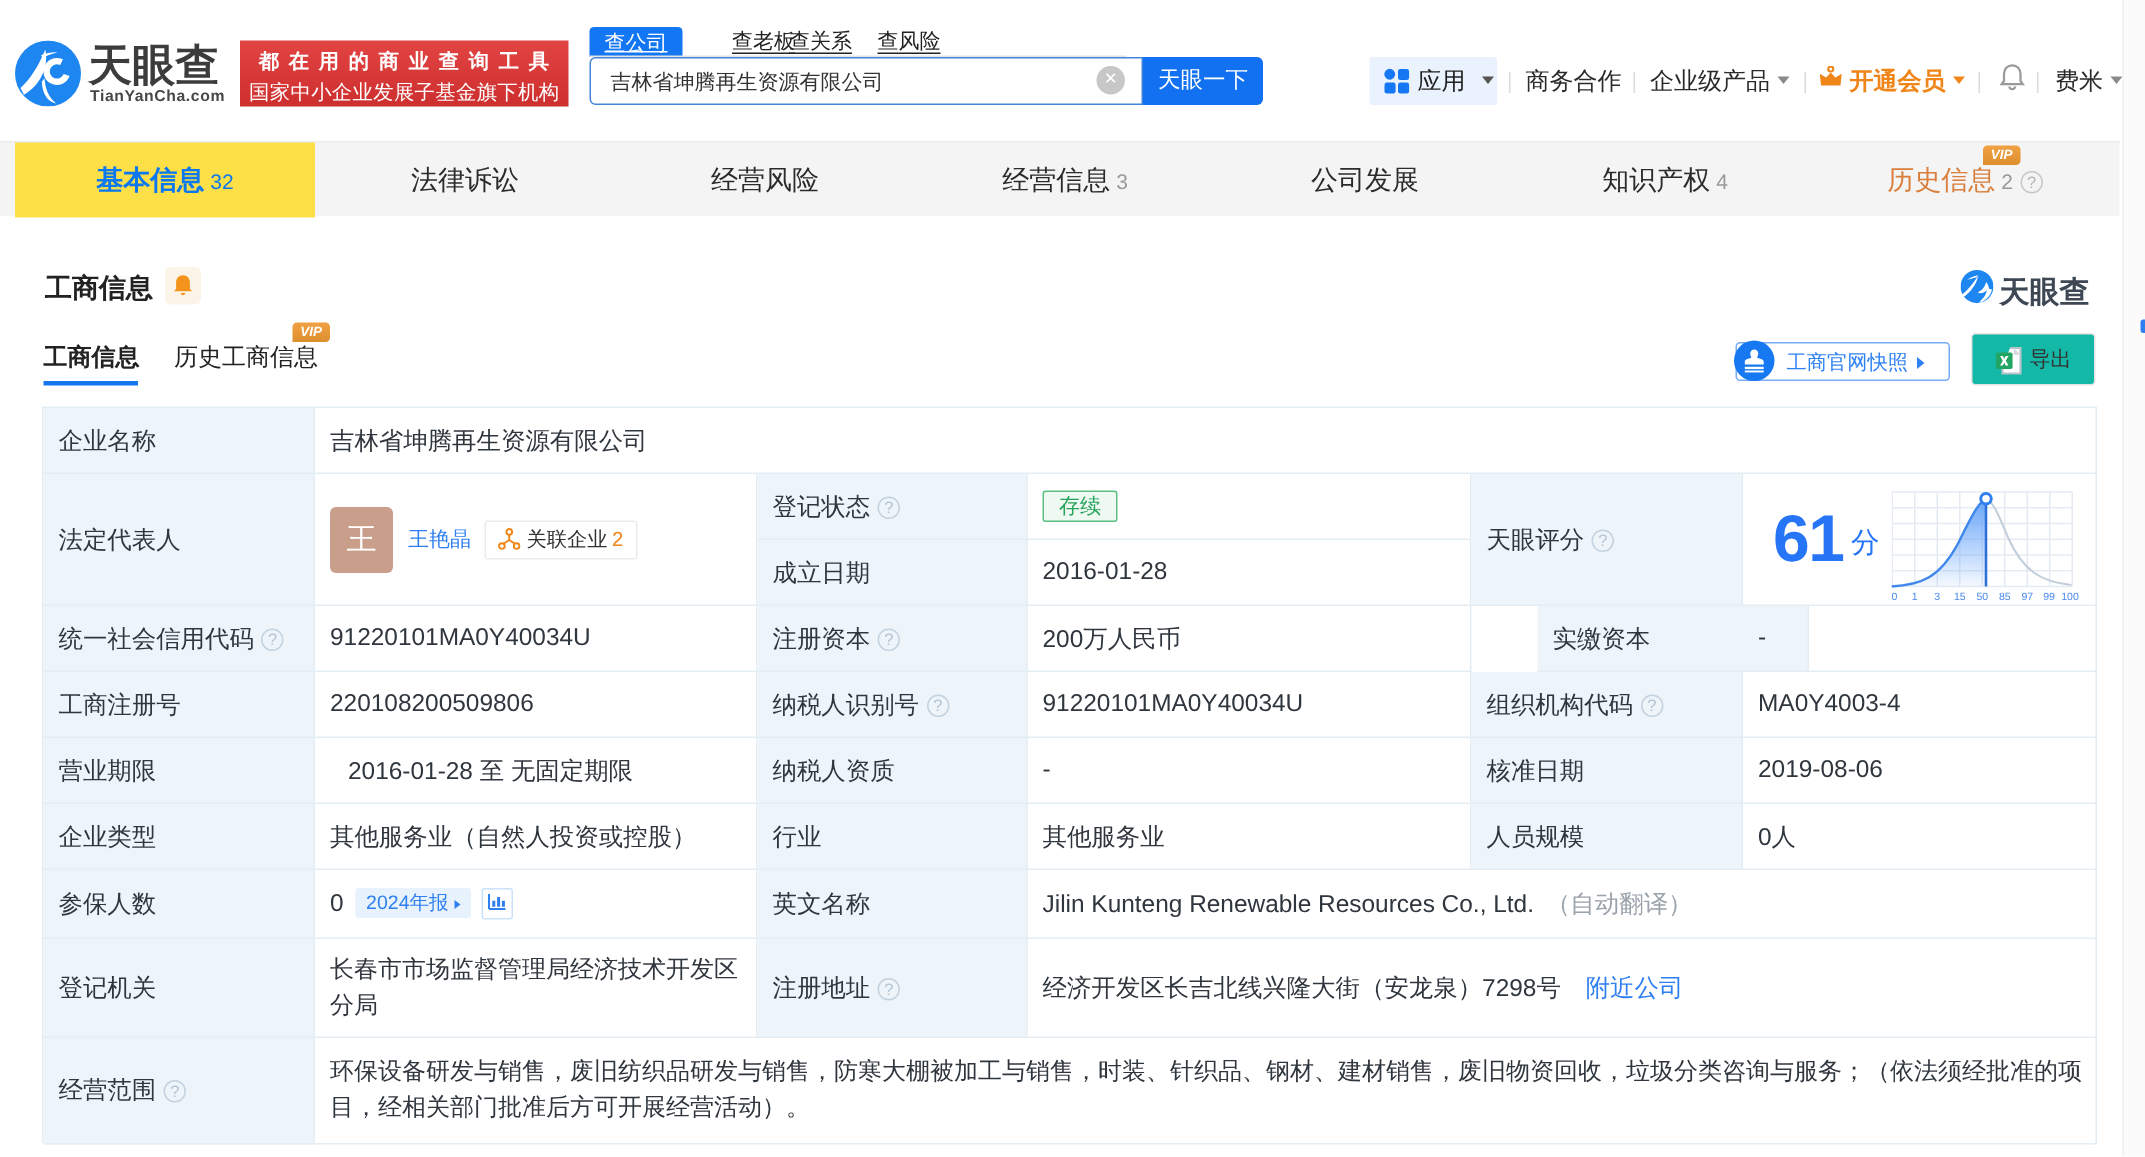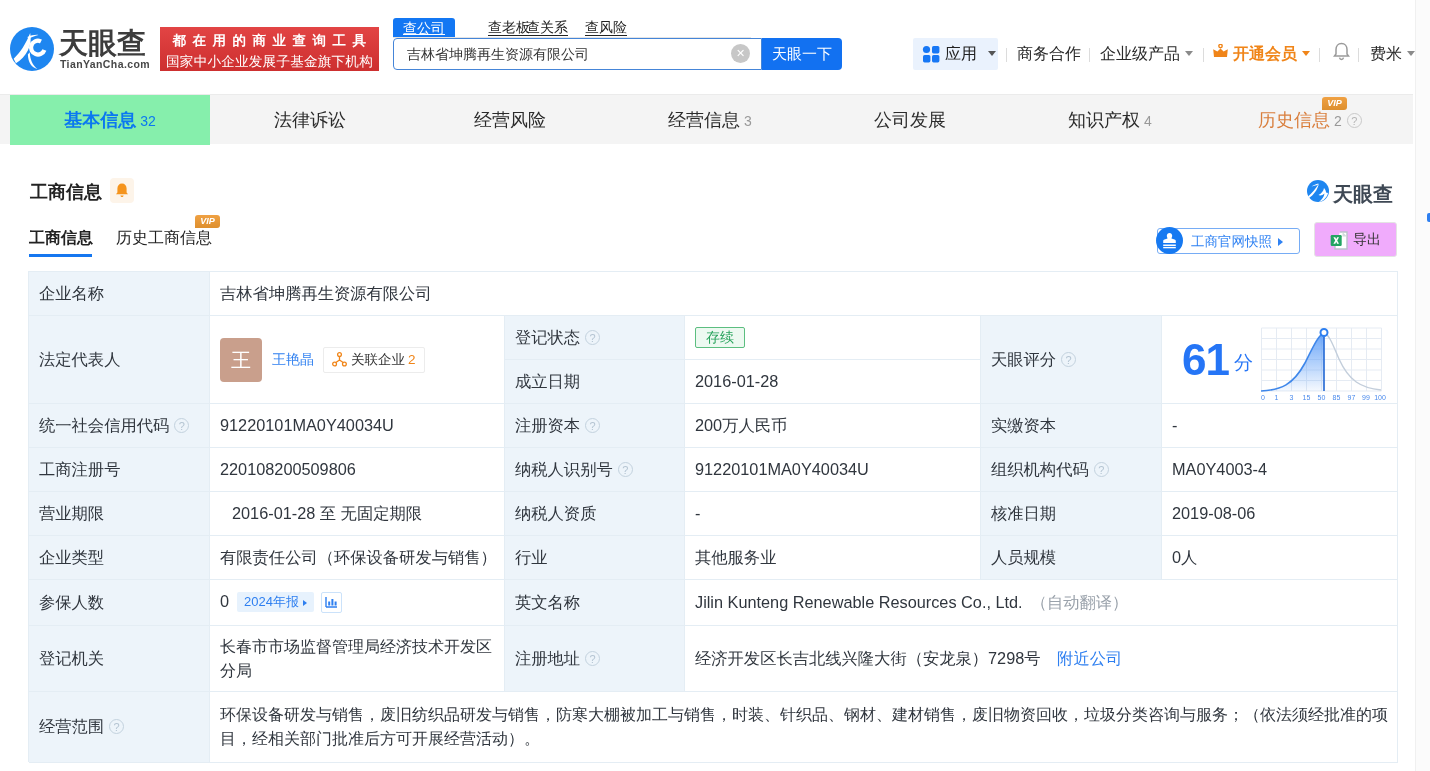--- a/index.html
+++ b/index.html
@@ -33,21 +33,21 @@
 .hsep { position:absolute; top:48px; width:1px; height:14px; background:#dcdcdc; }
 .caret { display:inline-block; width:0; height:0; border-left:4.5px solid transparent;
   border-right:4.5px solid transparent; border-top:5.5px solid #8a8a8a; vertical-align:middle;
   margin-left:5px; margin-bottom:2px;}
 
 #nav { position:absolute; left:0; top:94px; width:1413px; height:50px; background:#f4f4f4;
   border-top:1px solid #ebebeb; }
 .ntab { position:absolute; top:0; width:200px; height:50px; text-align:center; line-height:50px;
   font-size:18px; color:#2b2b2b; }
 .ncnt { font-size:14px; color:#999; margin-left:4px; }
-#ntab0 { background:#86efac; color:#0b78f0; font-weight:bold; }
+#ntab0 { background:#fde047; color:#0b78f0; font-weight:bold; }
 #ntab0 .ncnt { color:#0b78f0; font-weight:normal; }
 
 #sbar { position:absolute; left:1415px; top:0; width:15px; height:771px; background:#fbfbfb;
   border-left:1px solid #f0f0f0; }
 #fwidget { position:absolute; left:1427px; top:213px; width:3px; height:9px; background:#2e7ff0; border-radius:2px 0 0 2px;}
 
 .secttl { position:absolute; left:30px; top:180px; font-size:18px; font-weight:bold; color:#222; }
 #bellbox { position:absolute; left:110px; top:178px; width:24px; height:25px; background:#fdf4e9;
   border-radius:4px; }
 
@@ -56,21 +56,21 @@
 .vipbadge { position:absolute; width:25px; height:13px; border-radius:3px 3px 3px 0;
   background:linear-gradient(180deg,#f0a143,#dd8f2e); color:#fff; font-size:9px; font-weight:bold;
   text-align:center; line-height:13px; font-style:italic; }
 
 #snapbtn { position:absolute; left:1157px; top:228px; width:143px; height:26px;
   border:1px solid #76acf5; border-radius:3px; }
 #snapbtn .t { position:absolute; left:33px; top:4px; font-size:13.5px; color:#2f82f3; }
 #snapcirc { position:absolute; left:1156px; top:227px; width:27px; height:27px; border-radius:50%;
   background:#1679f1; }
 #exportbtn { position:absolute; left:1314px; top:222px; width:83px; height:35px;
-  border:1px solid #e4e4e4; border-radius:3px; background:#f0abfc; }
+  border:1px solid #e4e4e4; border-radius:3px; background:#14b8a6; }
 #exportbtn .t { position:absolute; left:38px; top:8px; font-size:14px; color:#333; }
 
 .tb { position:absolute; border-right:1px solid #e4edf4; border-bottom:1px solid #e4edf4;
   font-size:16.3px; color:#30363e; }
 .lbl { background:#edf4fa; }
 #tablebox { position:absolute; left:28px; top:271px; width:1370px; height:491px;
   border-top:1px solid #e4edf4; border-left:1px solid #e4edf4; }
 .qm { display:inline-block; width:15px; height:15px; border:1px solid #c3d2de; border-radius:50%;
   color:#b4c4d2; font-size:11px; text-align:center; line-height:14px; vertical-align:1px; margin-left:5px; }
 .link { color:#2e7ff0; }
@@ -281,21 +281,21 @@
     </div>
 <div class="tb val" style="left:181px;top:132px;width:295px;height:44px;">
       <div class="ci">91220101MA0Y40034U</div>
     </div>
 <div class="tb lbl" style="left:476px;top:132px;width:180px;height:44px;">
       <div class="ci">注册资本<span class="qm">?</span></div>
     </div>
 <div class="tb val" style="left:656px;top:132px;width:296px;height:44px;">
       <div class="ci">200万人民币</div>
     </div>
-<div class="tb lbl" style="left:952px;top:132px;width:181px;height:44px;">
+<div class="tb lbl" style="left:996px;top:132px;width:181px;height:44px;">
       <div class="ci">实缴资本</div>
     </div>
 <div class="tb val" style="left:1133px;top:132px;width:236px;height:44px;">
       <div class="ci">-</div>
     </div>
 <div class="tb lbl" style="left:0px;top:176px;width:181px;height:44px;">
       <div class="ci">工商注册号</div>
     </div>
 <div class="tb val" style="left:181px;top:176px;width:295px;height:44px;">
       <div class="ci">220108200509806</div>
@@ -327,21 +327,21 @@
 <div class="tb lbl" style="left:952px;top:220px;width:181px;height:44px;">
       <div class="ci">核准日期</div>
     </div>
 <div class="tb val" style="left:1133px;top:220px;width:236px;height:44px;">
       <div class="ci">2019-08-06</div>
     </div>
 <div class="tb lbl" style="left:0px;top:264px;width:181px;height:44px;">
       <div class="ci">企业类型</div>
     </div>
 <div class="tb val" style="left:181px;top:264px;width:295px;height:44px;">
-      <div class="ci">有限责任公司（环保设备研发与销售）</div>
+      <div class="ci">其他服务业（自然人投资或控股）</div>
     </div>
 <div class="tb lbl" style="left:476px;top:264px;width:180px;height:44px;">
       <div class="ci">行业</div>
     </div>
 <div class="tb val" style="left:656px;top:264px;width:296px;height:44px;">
       <div class="ci">其他服务业</div>
     </div>
 <div class="tb lbl" style="left:952px;top:264px;width:181px;height:44px;">
       <div class="ci">人员规模</div>
     </div>

